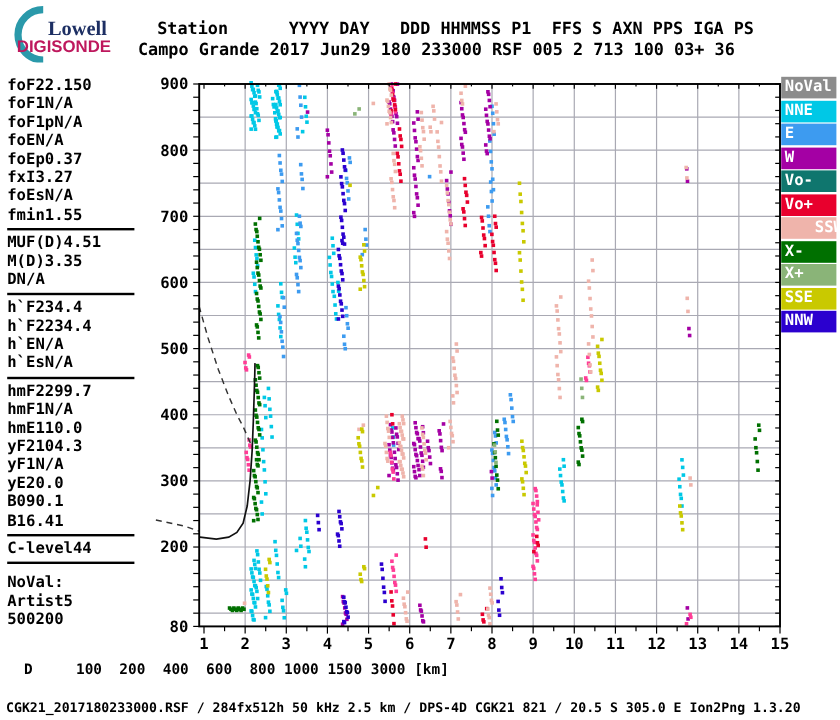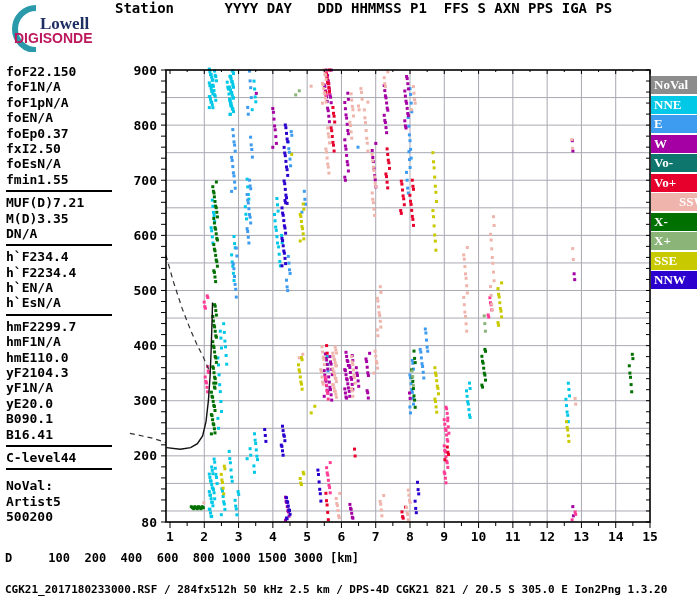--- a/index.html
+++ b/index.html
@@ -7,51 +7,52 @@
           font-family:"DejaVu Sans Mono",monospace;font-weight:bold;color:#000;}
   pre{margin:0;font-family:"DejaVu Sans Mono",monospace;}
   
   #logo{position:absolute;left:6px;top:4px;width:108px;height:48px;}
   #logo .lowell{position:absolute;left:34px;top:10px;font-family:"Liberation Serif",serif;
                 font-size:17px;font-weight:bold;color:#1d2f63;}
   #logo .digisonde{position:absolute;left:8px;top:26px;font-family:"Liberation Sans",sans-serif;
                 font-size:14px;font-weight:bold;color:#be185d;letter-spacing:0px;}
   
   .hdr{position:absolute;left:115px;font-size:14px;line-height:17px;letter-spacing:0;}
-  #hdr1{top:0;} #hdr2{top:34px;}
+  #hdr1{top:16px;margin-left:16px;} #hdr2{top:34px;}
   
   #params{position:absolute;left:6px;top:64px;width:106px;font-size:13px;}
   #params .prow{display:flex;height:15.4px;line-height:15.4px;}
   #params .sep{border-top:2px solid #000;margin:3px 0 3px 0;}
   #params .plain{height:15.4px;line-height:15.4px;}
   #params .gapF{margin-top:8px;}
   
-  #legend{position:absolute;left:651px;top:76px;width:47px;font-family:Liberation Serif, serif;}
+  #legend{position:absolute;left:651px;top:64px;width:47px;}
   .lgitem{width:46px;height:18px;margin-bottom:1.5px;color:#fff;font-size:13px;
           line-height:18px;padding-left:3px;box-sizing:border-box;}
   
-  .brow{position:absolute;left:5px;font-size:12px;}
+  .brow{position:absolute;left:20px;font-size:12px;}
   #d-row{top:551px;} #muf-row{top:566px;}
   #footer{position:absolute;left:5px;top:583px;font-size:11px;}
   svg{position:absolute;left:0;top:0;}
 </style>
 </head>
 <body>
 
 <div id="screen">
 
   <div id="logo">
     <svg width="108" height="48">
       <path d="M 30 4 A 21 21 0 1 0 30 46" fill="none" stroke="#2a99aa" stroke-width="6"></path>
     </svg>
     <div class="lowell">Lowell</div>
     <div class="digisonde">DIGISONDE</div>
   </div>
 
   <pre id="hdr1" class="hdr">Station      YYYY DAY   DDD HHMMSS P1  FFS S AXN PPS IGA PS</pre>
+  <pre id="hdr2" class="hdr">Campo Grande 2017 Jun29 180 233000 RSF 005 2 713 100 03+ 36</pre>
 
   <div id="params">
       <div class="prow">
         <span>foF2</span>
         <span>2.150</span>
       </div>
       <div class="prow">
         <span>foF1</span>
         <span>N/A</span>
       </div>
@@ -62,34 +63,34 @@
       <div class="prow">
         <span>foE</span>
         <span>N/A</span>
       </div>
       <div class="prow">
         <span>foEp</span>
         <span>0.37</span>
       </div>
       <div class="prow">
         <span>fxI</span>
-        <span>2.50</span>
+        <span>3.27</span>
       </div>
       <div class="prow">
         <span>foEs</span>
         <span>N/A</span>
       </div>
       <div class="prow">
         <span>fmin</span>
         <span>1.55</span>
       </div>
       <div class="sep"></div>
       <div class="prow">
         <span>MUF(D)</span>
-        <span>7.21</span>
+        <span>4.51</span>
       </div>
       <div class="prow">
         <span>M(D)</span>
         <span>3.35</span>
       </div>
       <div class="prow">
         <span>D</span>
         <span>N/A</span>
       </div>
       <div class="sep"></div>

